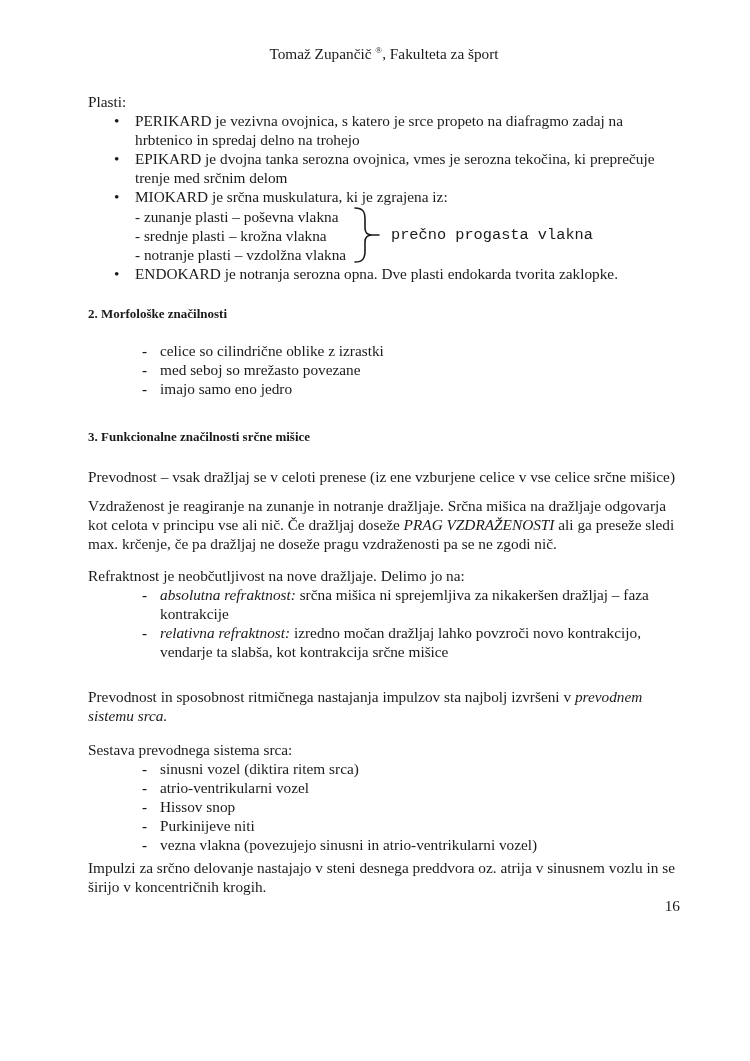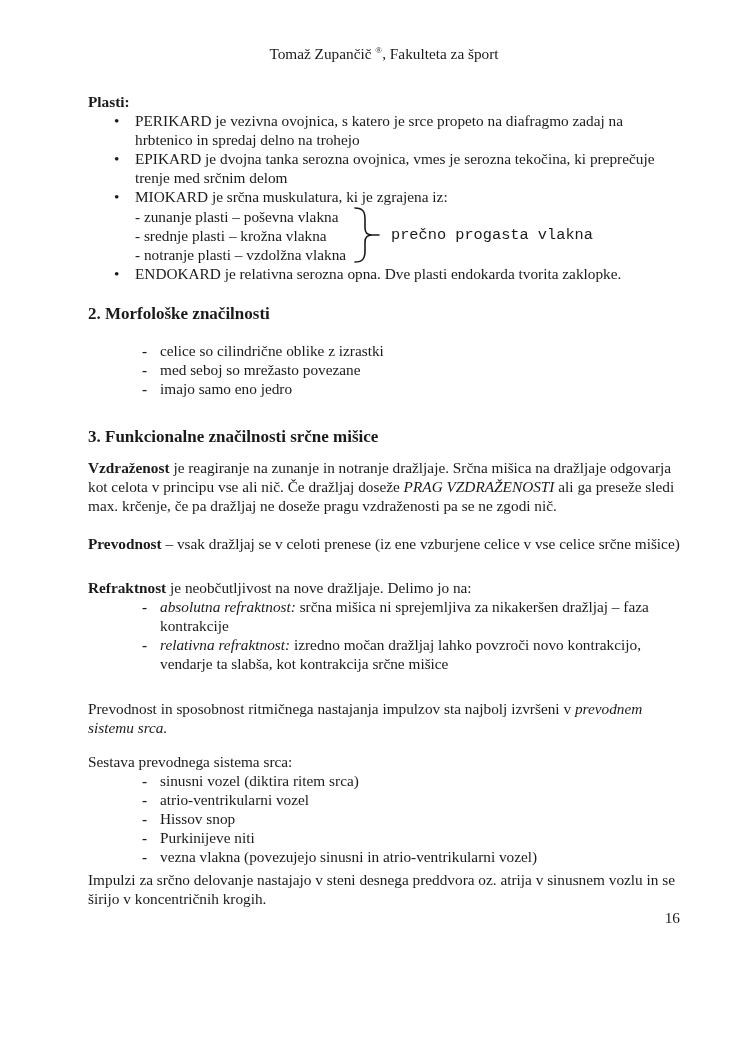--- a/index.html
+++ b/index.html
@@ -4,42 +4,42 @@
 <style>
   html,body{margin:0;padding:0;background:#ffffff;}
   .page{
     width:750px;height:1061px;box-sizing:border-box;
     padding:44px 70px 4px 88px;background:#ffffff;color:#1a1a1a;
     font-family:"Liberation Serif","DejaVu Serif",serif;
     font-size:15.3px;line-height:19px;position:relative;overflow:hidden;
   }
   .header{text-align:center;margin-bottom:29px;}
   sup{font-size:9px;vertical-align:super;line-height:0;}
-  .bd{font-weight:bold;}
+  .bd{font-weight:normal;}
   .it{font-style:italic;}
   p{margin:0;}
   
   .b-item{position:relative;padding-left:47px;}
   .b-marker{position:absolute;left:26px;top:0;}
   
   .miokard-sub{display:flex;align-items:center;}
   .sublines{min-width:218px;}
   .brace-svg{flex:0 0 auto;}
   .brace-label{margin-left:10px;white-space:nowrap;font-family:Liberation Mono, monospace;}
   
   .d-item{position:relative;padding-left:72px;}
   .d-marker{position:absolute;left:54px;top:0;font-weight:bold;}
   
-  .sec-title{font-size:17px;line-height:22px;font-weight:bold;}
+  .sec-title{font-size:13px;line-height:22px;font-weight:bold;}
   #sec2-title{margin-top:20px;}
   #list2{margin-top:16px;}
   #sec3-title{margin-top:28px;}
   #p-vzdr{margin-top:10px;}
   #p-prev{margin-top:19px;}
-  #p-refr{margin-top:25px;}
+  #p-refr{margin-top:13px;}
   #rni{margin-top:14px;}
   #p-prevsys{margin-top:26px;}
   #sestava{margin-top:15px;}
   #p-impulzi{margin-top:4px;}
   .footer{text-align:right;}
 </style>
 </head>
 <body>
 
 <div class="page">
@@ -69,21 +69,21 @@
             <div>- notranje plasti – vzdolžna vlakna</div>
           </div>
           <svg class="brace-svg" width="28" height="58" viewBox="0 0 28 58">
             <path d="M2 2 C 10 2, 12 6, 12 13 L12 22 C 12 27, 14 29, 19 29 L 26 29 M19 29 C 14 29, 12 31, 12 36 L12 45 C 12 52, 10 56, 2 56" fill="none" stroke="#1a1a1a" stroke-width="1.6" stroke-linecap="round"></path>
           </svg>
           <span class="brace-label">prečno progasta vlakna</span>
         </div>
       </div>
       <div class="b-item">
         <span class="b-marker">•</span>
-        <span>ENDOKARD je relativna serozna opna. Dve plasti endokarda tvorita zaklopke.</span>
+        <span>ENDOKARD je notranja serozna opna. Dve plasti endokarda tvorita zaklopke.</span>
       </div>
     </div>
   </div>
 
   <div class="sec-title" id="sec2-title">2. Morfološke značilnosti</div>
   <div id="list2">
     <div class="d-item">
       <span class="d-marker">-</span>
       <span>celice so cilindrične oblike z izrastki</span>
     </div>
@@ -92,26 +92,26 @@
       <span>med seboj so mrežasto povezane</span>
     </div>
     <div class="d-item">
       <span class="d-marker">-</span>
       <span>imajo samo eno jedro</span>
     </div>
   </div>
 
   <div class="sec-title" id="sec3-title">3. Funkcionalne značilnosti srčne mišice</div>
 
+  <p id="p-prev">
+    <span class="bd">Prevodnost</span><span> – vsak dražljaj se v celoti prenese (iz ene vzburjene celice v vse celice srčne mišice)</span>
+  </p>
+
   <p id="p-vzdr">
     <span class="bd">Vzdraženost</span><span> je reagiranje na zunanje in notranje dražljaje. Srčna mišica na dražljaje odgovarja kot celota v principu vse ali nič. Če dražljaj doseže </span><span class="it">PRAG VZDRAŽENOSTI</span><span> ali ga preseže sledi max. krčenje, če pa dražljaj ne doseže pragu vzdraženosti pa se ne zgodi nič.</span>
-  </p>
-
-  <p id="p-prev">
-    <span class="bd">Prevodnost</span><span> – vsak dražljaj se v celoti prenese (iz ene vzburjene celice v vse celice srčne mišice)</span>
   </p>
 
   <div id="p-refr">
     <p>
       <span class="bd">Refraktnost</span><span> je neobčutljivost na nove dražljaje. Delimo jo na:</span>
     </p>
     <div class="d-item">
       <span class="d-marker">-</span>
       <span class="it">absolutna refraktnost:</span><span> srčna mišica ni sprejemljiva za nikakeršen dražljaj – faza kontrakcije</span>
     </div>

